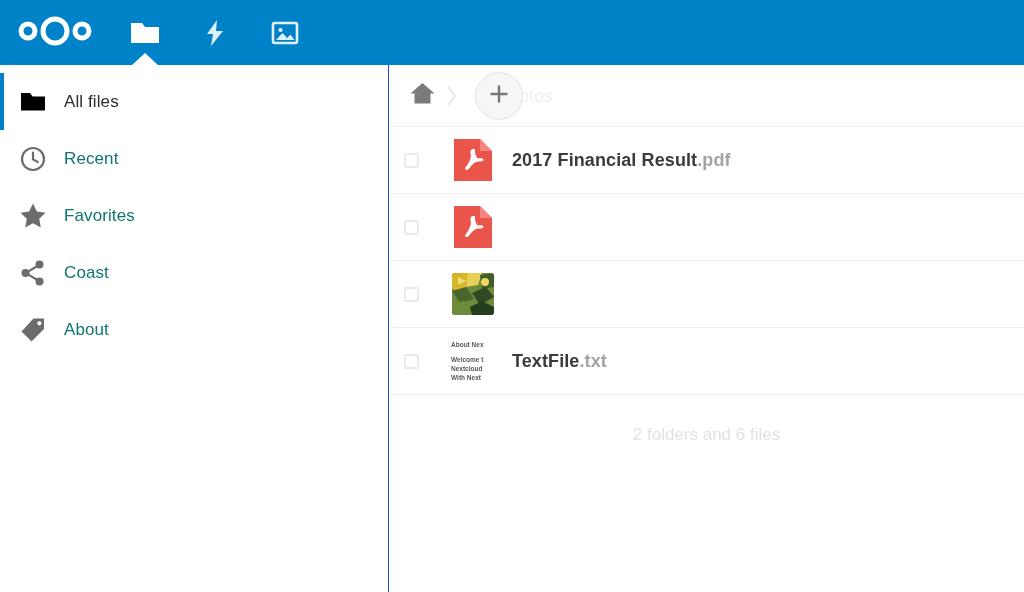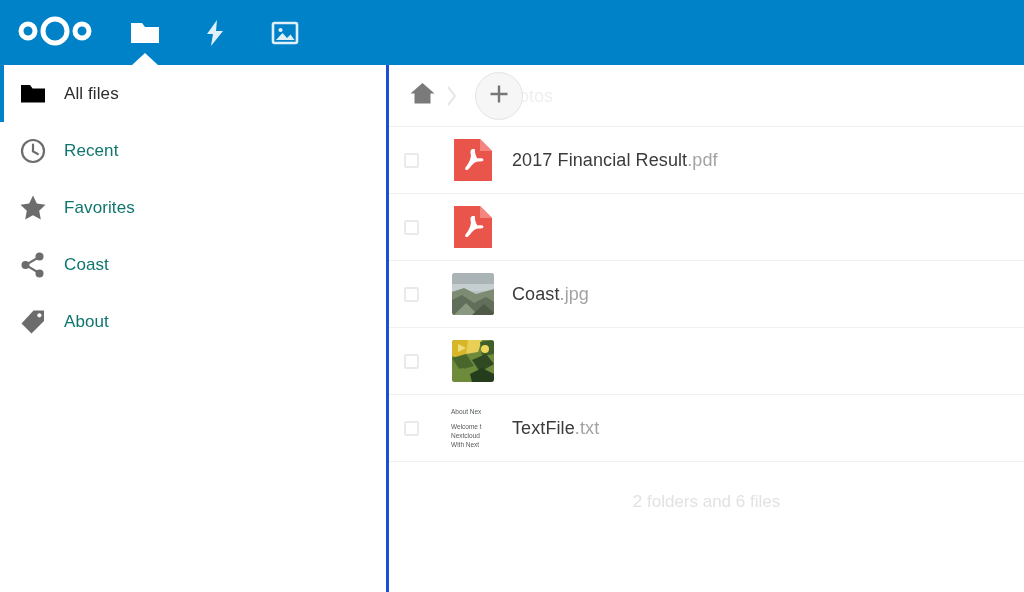--- a/index.html
+++ b/index.html
@@ -35,21 +35,22 @@
     border-right: 14px solid transparent;
     border-bottom: 13px solid #ffffff;
   }
   .nav-item svg { display: block; }
 
   
   .sidebar {
     position: absolute; top: 65px; left: 0;
     width: 389px; height: 527px;
     background: #ffffff;
-    border-right: 3px solid #1d4ed8;
+    border-right: 1px solid #1d4ed8;
+    padding-top: 8px;
   }
   .side-item {
     position: relative;
     height: 57px;
     display: flex; align-items: center;
     padding-left: 18px;
     cursor: pointer;
   }
   .side-item.active::before {
     content: "";
@@ -110,20 +111,21 @@
     cursor: pointer;
     z-index: 3;
   }
 
   
   .file-row {
     height: 67px;
     display: flex; align-items: center;
     border-bottom: 1px solid #f0f0f0;
     cursor: pointer;
+    font-weight: bold;
   }
   .cell-check {
     width: 45px;
     display: flex; align-items: center; justify-content: center;
     flex: 0 0 auto;
   }
   .checkbox {
     width: 15px; height: 15px;
     border: 2px solid #eaeaea;
     border-radius: 2px;
@@ -336,39 +338,20 @@
       <span>
         <svg class="thumb" viewBox="0 0 42 42">
           <path d="M2 0 h26 l12 12 v30 H2 Z" fill="#e9544b"></path>
           <path d="M28 0 v12 h12 z" fill="#f3867f"></path>
           <path d="M21 10 c-2.4 0-3 2.4-2.2 5.4 c.6 2.4-1.6 8.6-4.6 12 c-2.4 2.8-.2 4.6 2 3 c2.6-1.8 4-6.4 8.8-7.6 c3.4-.8 6.6 .4 6.4-2 c-.2-2-3.6-1.6-6-1.2 c-1.8-3-2.6-6-2.4-8 c.2-1.2 .2-1.6-2-1.6 z" fill="#ffffff"></path>
         </svg>
       </span>
     </span>
   </div>
 
-  <div class="file-row">
-    <span class="cell-check">
-      <span class="checkbox"></span>
-    </span>
-    <span class="cell-icon">
-      <span>
-        <svg class="thumb" viewBox="0 0 42 42">
-          <rect width="42" height="42" fill="#b9c2c4"></rect>
-          <rect y="0" width="42" height="13" fill="#aab4b7"></rect>
-          <rect y="11" width="42" height="7" fill="#c6ced0"></rect>
-          <path d="M0 19 L12 15 L24 21 L42 16 V42 H0 Z" fill="#7c8b72"></path>
-          <path d="M0 27 L10 22 L22 30 L34 24 L42 29 V42 H0 Z" fill="#616e59"></path>
-          <path d="M2 42 L14 30 L26 42 Z" fill="#8a9880"></path>
-          <path d="M20 42 L32 31 L42 40 V42 Z" fill="#4e5a47"></path>
-        </svg>
-      </span>
-    </span>
-    <span class="fname"><span>Coast</span><span class="fext">.jpg</span></span>
-  </div>
 
   <div class="file-row">
     <span class="cell-check">
       <span class="checkbox"></span>
     </span>
     <span class="cell-icon">
       <span>
         <svg class="thumb" viewBox="0 0 42 42">
           <rect width="42" height="42" fill="#6e8a3c"></rect>
           <path d="M0 0 H18 L12 20 L0 16 Z" fill="#d9b52a"></path>

